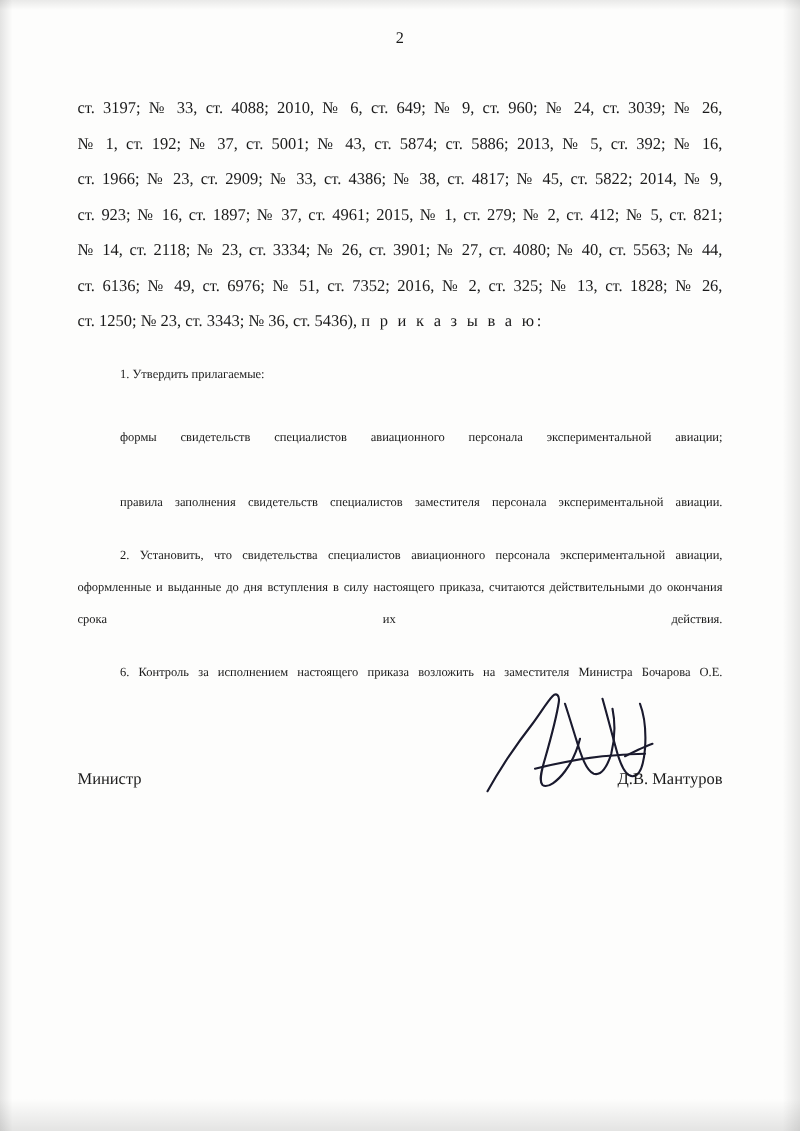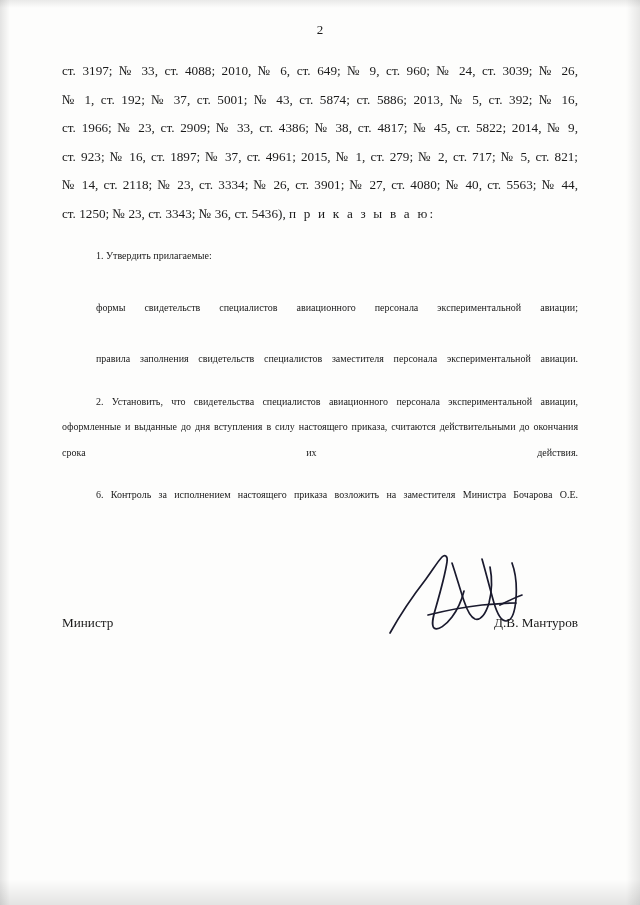--- a/index.html
+++ b/index.html
@@ -25,21 +25,21 @@
     position: absolute;
     top: 22px;
     left: 0;
     width: 640px;
     text-align: center;
     font-size: 13px;
     letter-spacing: 0.2px;
   }
   .content {
     position: absolute;
-    top: 58px;
+    top: 73px;
     left: 62px;
     width: 516px;
   }
   .legal-block p {
     margin: 0 0 3px 0;
     font-size: 13.2px;
     line-height: 25.5px;
     text-align: justify;
     text-align-last: justify;
     white-space: nowrap;
@@ -134,22 +134,23 @@
   <div class="edge-shadow-bottom"></div>
 
   <div class="page-number">2</div>
 
   <div class="content">
 
     <div class="legal-block">
       <p>ст. 3197; № 33, ст. 4088; 2010, № 6, ст. 649; № 9, ст. 960; № 24, ст. 3039; № 26,</p>
       <p>№ 1, ст. 192; № 37, ст. 5001; № 43, ст. 5874; ст. 5886; 2013, № 5, ст. 392; № 16,</p>
       <p>ст. 1966; № 23, ст. 2909; № 33, ст. 4386; № 38, ст. 4817; № 45, ст. 5822; 2014, № 9,</p>
-      <p>ст. 923; № 16, ст. 1897; № 37, ст. 4961; 2015, № 1, ст. 279; № 2, ст. 717; № 5, ст. 821;</p>
+      <p>ст. 923; № 16, ст. 1897; № 37, ст. 4961; 2015, № 1, ст. 279; № 2, ст. 412; № 5, ст. 821;</p>
       <p>№ 14, ст. 2118; № 23, ст. 3334; № 26, ст. 3901; № 27, ст. 4080; № 40, ст. 5563; № 44,</p>
+      <p>ст. 6136; № 49, ст. 6976; № 51, ст. 7352; 2016, № 2, ст. 325; № 13, ст. 1828; № 26,</p>
       <p class="last-line"><span>ст. 1250; № 23, ст. 3343; № 36, ст. 5436), </span><span class="spaced">п р и к а з ы в а ю:</span></p>
     </div>
 
     <p class="para">1. Утвердить прилагаемые:</p>
     <p class="para tight spread">формы свидетельств специалистов авиационного персонала экспериментальной авиации;</p>
     <p class="para tight spread">правила заполнения свидетельств специалистов заместителя персонала экспериментальной авиации.</p>
     <p class="para spread">2. Установить, что свидетельства специалистов авиационного персонала экспериментальной авиации, оформленные и выданные до дня вступления в силу настоящего приказа, считаются действительными до окончания срока их действия.</p>
     <p class="para spread">6. Контроль за исполнением настоящего приказа возложить на заместителя Министра Бочарова О.Е.</p>
 
   </div>

